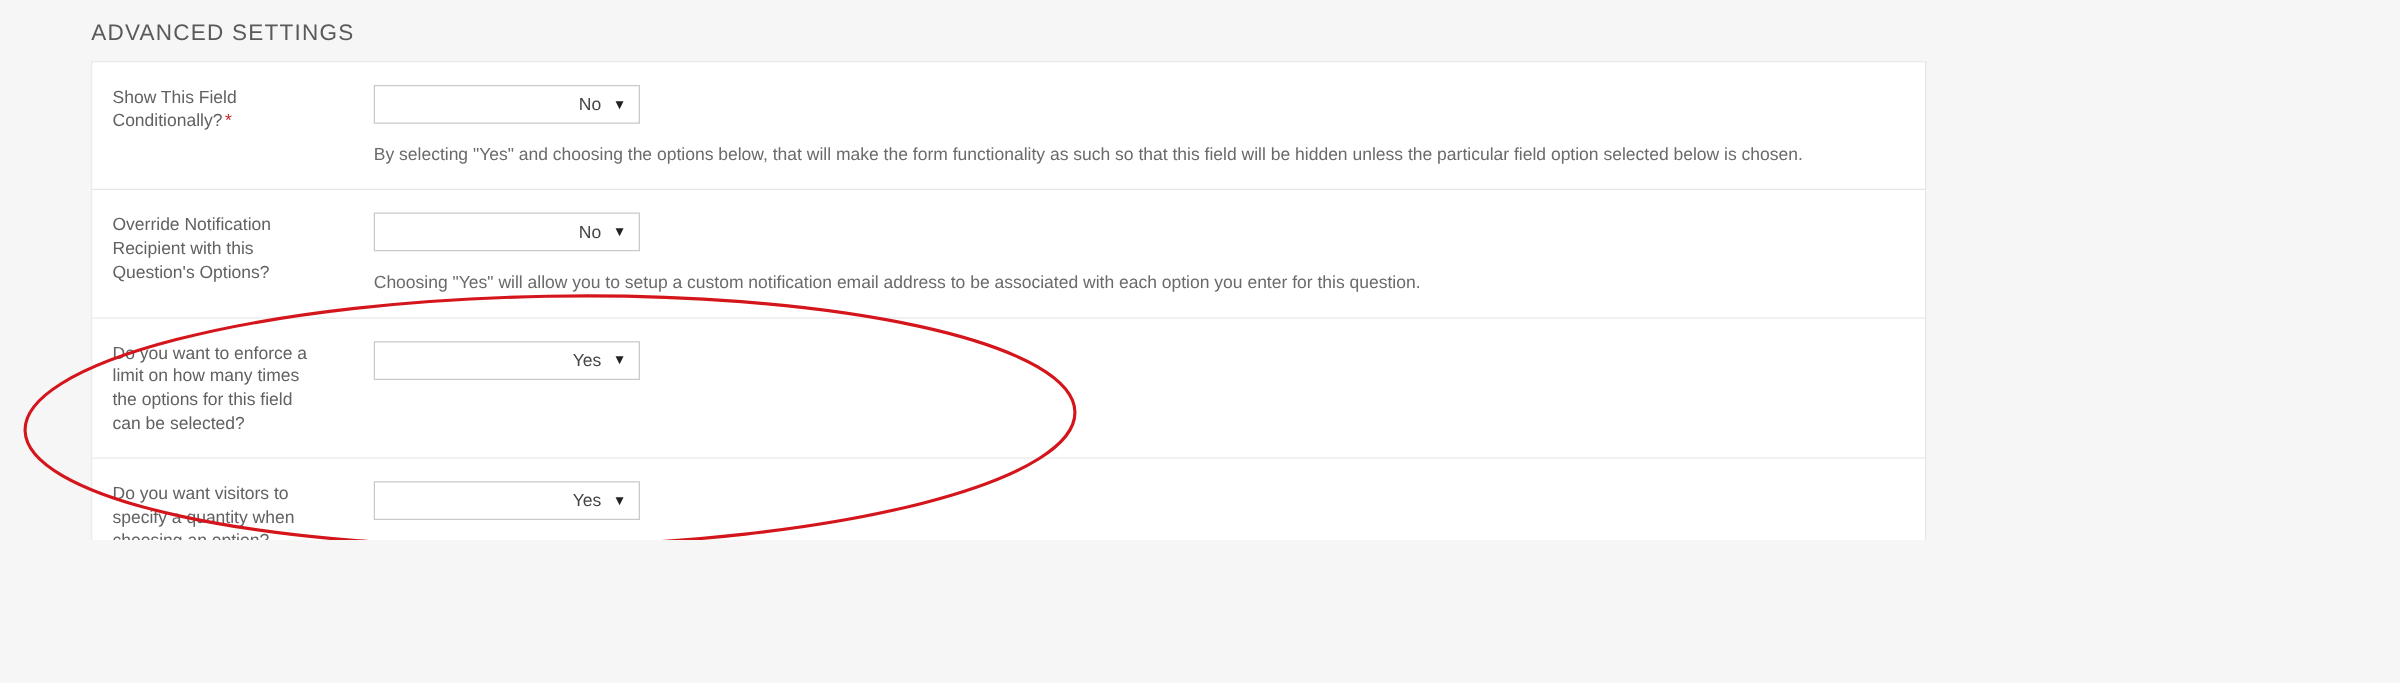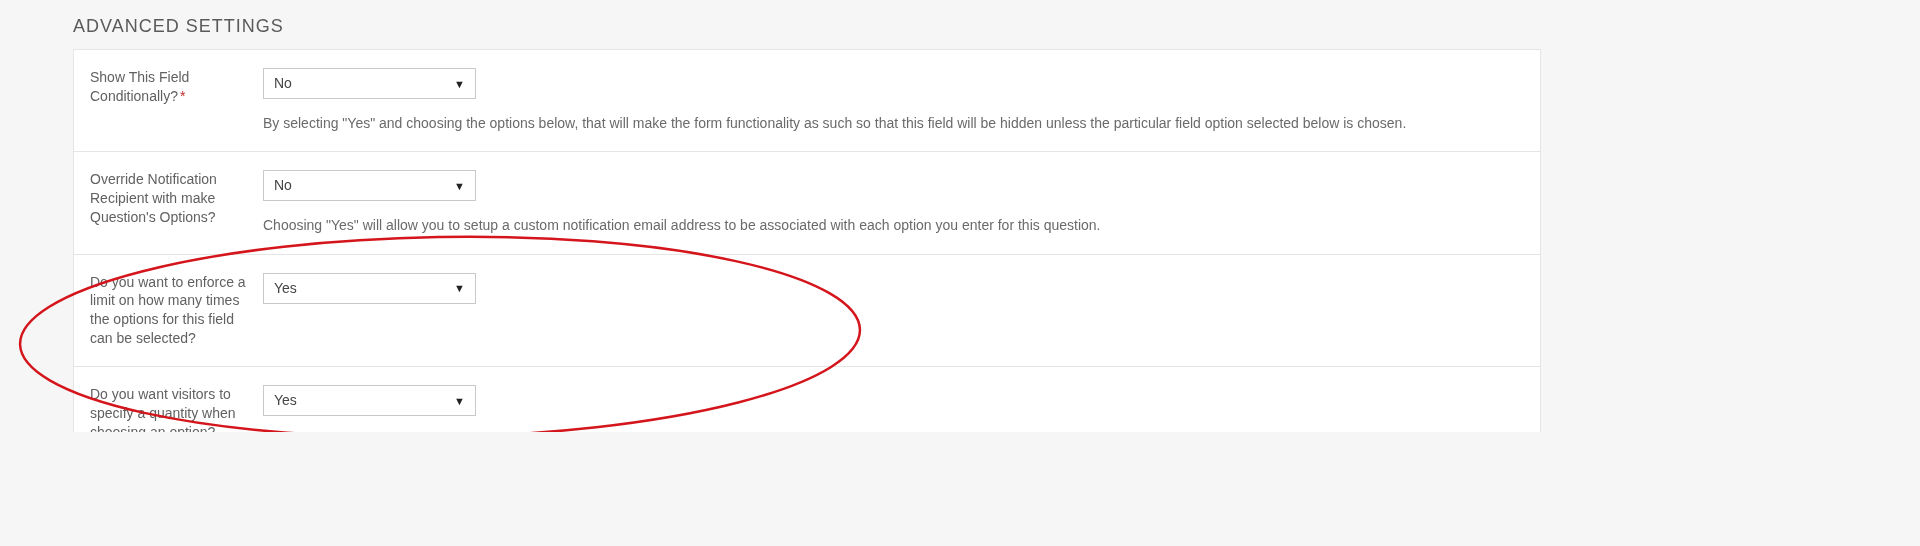--- a/index.html
+++ b/index.html
@@ -33,20 +33,21 @@
     border: 1px solid #e5e5e5;
     border-bottom: none;
     background: #fff;
   }
   .row {
     display: flex;
     align-items: flex-start;
     padding: 18px 16px;
     border-bottom: 1px solid #e5e5e5;
     background: #fff;
+    gap: 36px;
   }
   .row-label {
     flex: 0 0 165px;
     font-size: 14px;
     line-height: 1.35;
     color: #616161;
     padding-right: 8px;
   }
   .required {
     color: #c62828;
@@ -57,20 +58,21 @@
   }
   .select-wrap {
     position: relative;
     display: inline-block;
     width: 213px;
     height: 31px;
     border: 1px solid #c9c9c9;
     background: #fff;
     box-sizing: border-box;
     cursor: pointer;
+    text-align: right;
   }
   .select-value {
     display: block;
     padding: 5px 30px 5px 10px;
     font-size: 14px;
     color: #444;
     line-height: 19px;
   }
   .select-caret {
     position: absolute;
@@ -120,21 +122,21 @@
           <div class="select-wrap">
             <span class="select-value">No</span>
             <span class="select-caret">▼</span>
           </div>
           <div class="helper-text">By selecting "Yes" and choosing the options below, that will make the form functionality as such so that this field will be hidden unless the particular field option selected below is chosen.</div>
         </div>
       </div>
 
       <div class="row">
         <div class="row-label">
-          <span>Override Notification Recipient with make Question's Options?</span>
+          <span>Override Notification Recipient with this Question's Options?</span>
         </div>
         <div class="row-control">
           <div class="select-wrap">
             <span class="select-value">No</span>
             <span class="select-caret">▼</span>
           </div>
           <div class="helper-text">Choosing "Yes" will allow you to setup a custom notification email address to be associated with each option you enter for this question.</div>
         </div>
       </div>
 

